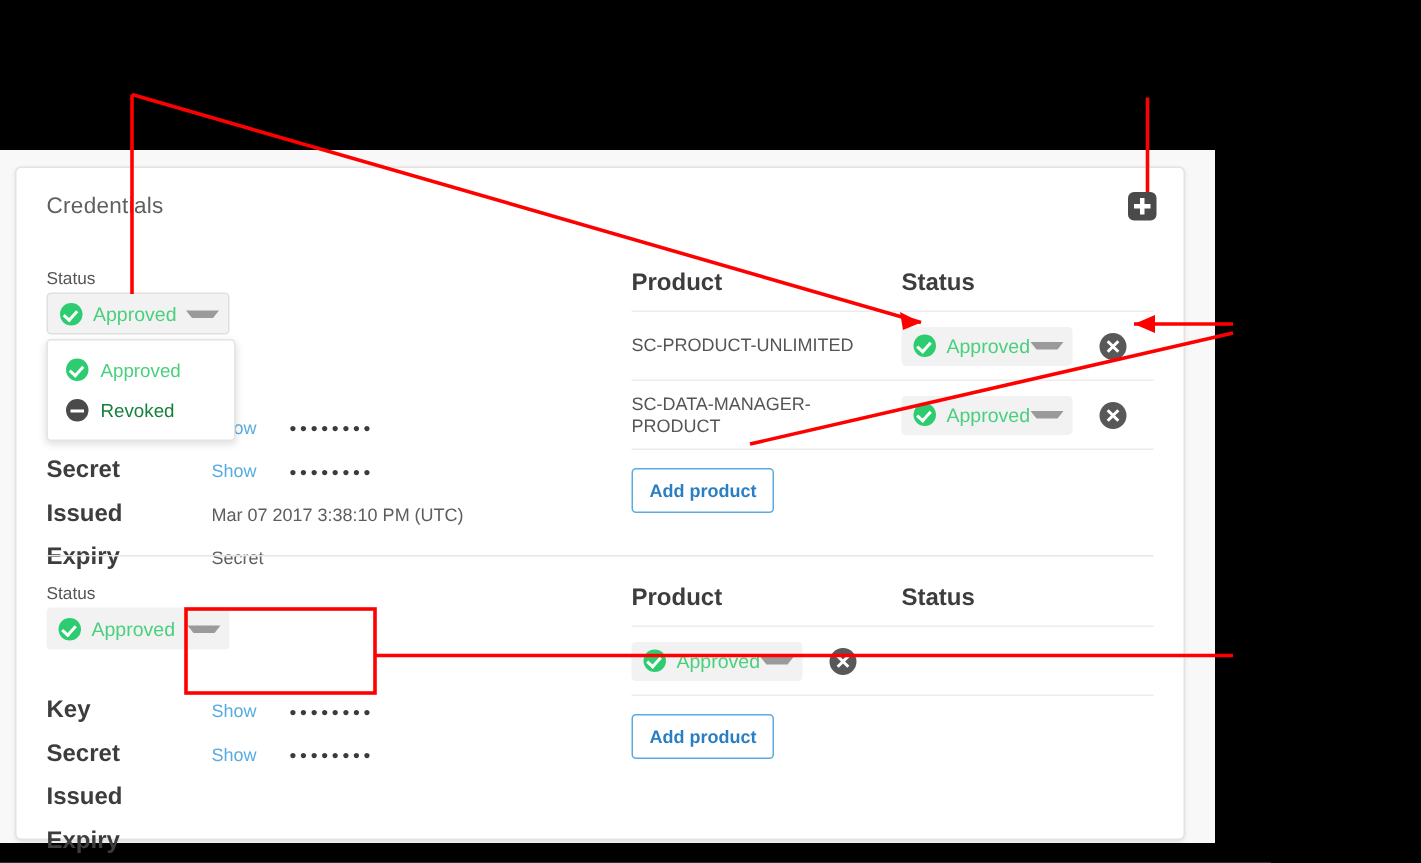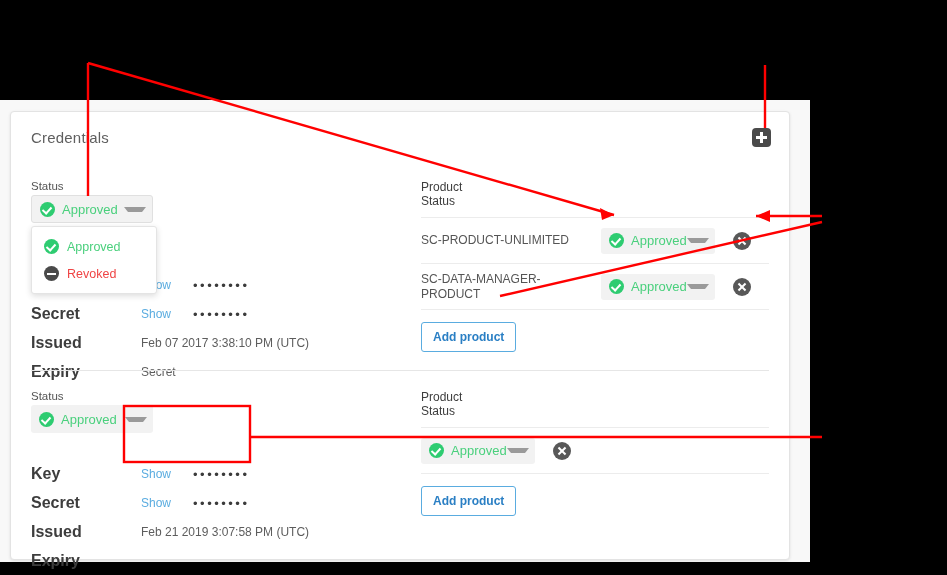--- a/index.html
+++ b/index.html
@@ -122,21 +122,21 @@
     z-index: 40;
   }
   .dropdown-item {
     display: flex; align-items: center;
     padding: 6px 12px;
     font-size: 12.5px;
     cursor: pointer;
   }
   .dropdown-item .lbl { margin-left: 8px; }
   .lbl.green { color: #4ad07d; }
-  .lbl.grey  { color: #ef4444; text-align: right; }
+  .lbl.grey  { color: #15803d; text-align: right; }
 
   
   .kv-row {
     position: absolute;
     left: 0; width: 390px;
     font-size: 12px;
     display: flex; align-items: center;
   }
   .kv-key {
     width: 110px;
@@ -157,23 +157,22 @@
   .warn-ico::after {
     content: "!";
     position: absolute; left: -2px; top: 2px;
     font-size: 8px; color: #fff; font-weight: bold;
   }
 
   
   .prod-table { position: absolute; left: 410px; top: 0; width: 348px; }
   .prod-head {
     display: flex; padding: 0 0 9px 0;
-    font-size: 12px; font-weight: normal; color: #3d3d3d;
+    font-size: 16px; font-weight: bold; color: #3d3d3d;
     border-bottom: 1px solid #ececec;
-    flex-direction: column;
   }
   .prod-head .c-prod { width: 180px; }
   .prod-row {
     display: flex; align-items: center;
     min-height: 46px;
     border-bottom: 1px solid #ececec;
   }
   .prod-name {
     width: 180px; font-size: 12px; color: #555;
     line-height: 15px; padding-right: 10px;
@@ -266,21 +265,21 @@
         <div class="kv-row" style="top:125px;">
           <span class="kv-key">Secret</span>
           <span class="kv-val">
             <span class="show-link">Show</span>
             <span class="dots">••••••••</span>
           </span>
         </div>
 
         <div class="kv-row" style="top:154px;">
           <span class="kv-key">Issued</span>
-          <span class="kv-val">Feb 07 2017 3:38:10 PM (UTC)</span>
+          <span class="kv-val">Mar 07 2017 3:38:10 PM (UTC)</span>
         </div>
 
         <div class="kv-row" style="top:183px;">
           <span class="kv-key">Expiry</span>
           <span class="kv-val">Secret</span>
         </div>
       </div>
 
       <div class="prod-table">
         <div class="prod-head">
@@ -335,21 +334,20 @@
         <div class="kv-row" style="top:104px;">
           <span class="kv-key">Secret</span>
           <span class="kv-val">
             <span class="show-link">Show</span>
             <span class="dots">••••••••</span>
           </span>
         </div>
 
         <div class="kv-row" style="top:133px;">
           <span class="kv-key">Issued</span>
-          <span class="kv-val">Feb 21 2019 3:07:58 PM (UTC)</span>
         </div>
 
         <div class="kv-row" style="top:162px;">
           <span class="kv-key">Expiry</span>
         </div>
       </div>
 
       <div class="prod-table" style="top:20px;">
         <div class="prod-head">
           <span class="c-prod">Product</span>

